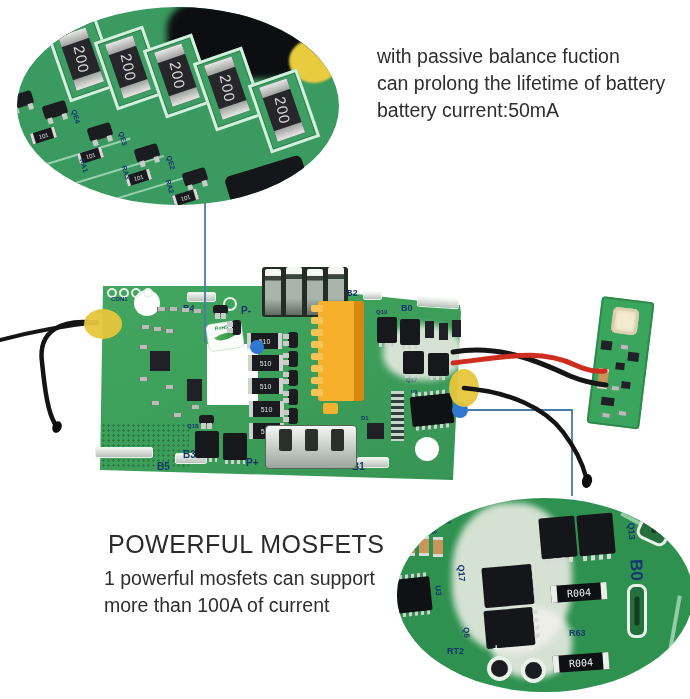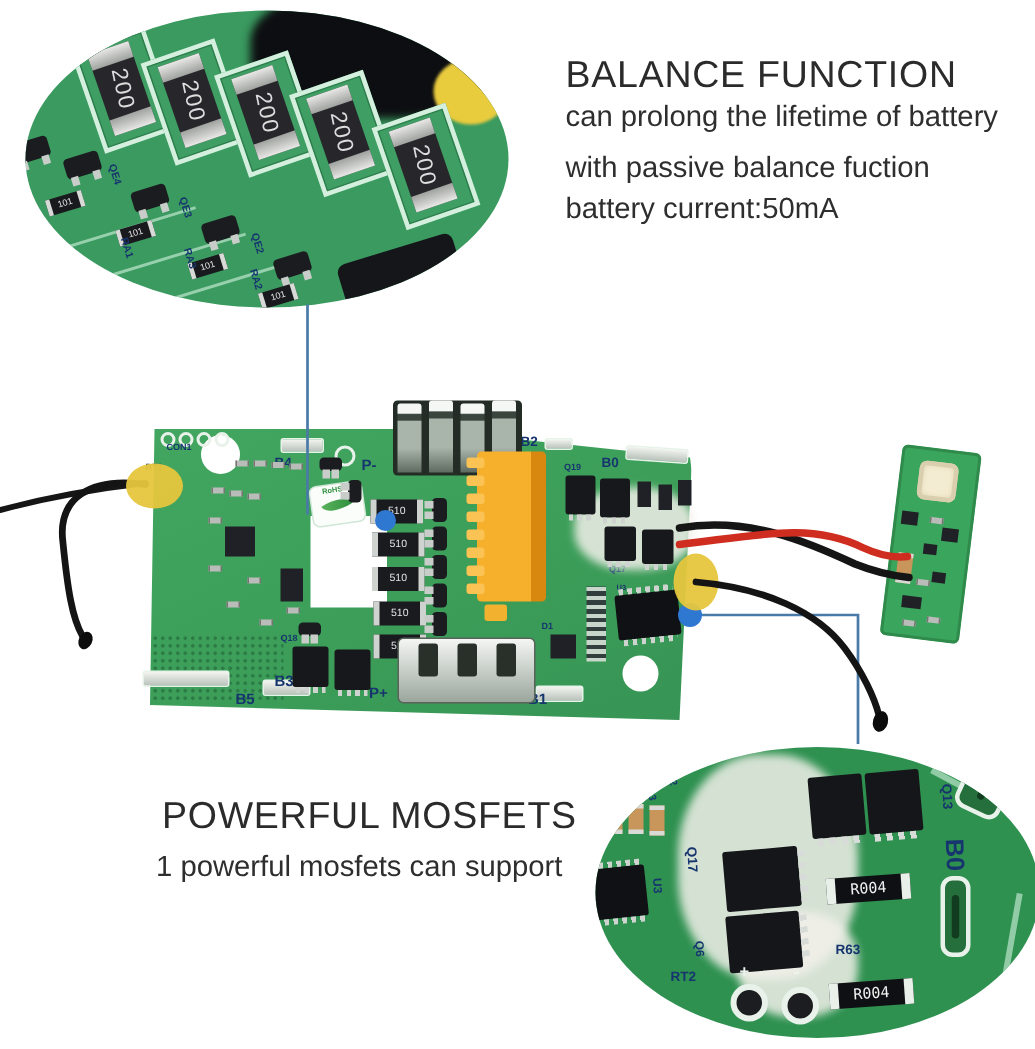--- a/index.html
+++ b/index.html
@@ -165,23 +165,22 @@
 
     <span class="lbl" style="left:52px;top:106px;transform:rotate(73deg);">QE4</span>
     <span class="lbl" style="left:99px;top:128px;transform:rotate(73deg);">QE3</span>
     <span class="lbl" style="left:147px;top:152px;transform:rotate(73deg);">QE2</span>
     <span class="lbl" style="left:60px;top:155px;transform:rotate(73deg);">RA1</span>
     <span class="lbl" style="left:102px;top:162px;transform:rotate(73deg);">RA3</span>
     <span class="lbl" style="left:146px;top:176px;transform:rotate(73deg);">RA2</span>
   </div>
 
   <div class="abs" style="left:377px;top:36px;">
-    <div class="callout-title">BALANCE FUNCTION</div>
+    <div class="callout-line" style="margin-top:7px;">with passive balance fuction</div>
     <div class="callout-line">can prolong the lifetime of battery</div>
-    <div class="callout-line" style="margin-top:7px;">with passive balance fuction</div>
     <div class="callout-line">battery current:50mA</div>
   </div>
 
   <div class="abs mainboard">
     <div class="board-shape"></div>
     <div class="dotgrid" style="left:6px;top:158px;width:88px;height:44px;"></div>
 
     <div class="hole" style="left:39px;top:25px;width:26px;height:26px;"></div>
     <div class="hole" style="left:320px;top:172px;width:24px;height:24px;"></div>
     <div class="cutout" style="left:112px;top:79px;width:51px;height:61px;"></div>
@@ -195,21 +194,21 @@
     <div class="padstrip" style="left:268px;top:27px;width:17px;height:6px;"></div>
     <div class="padstrip" style="left:322px;top:33px;width:40px;height:8px;transform:rotate(4deg);"></div>
     <div class="padstrip" style="left:0px;top:182px;width:56px;height:9px;"></div>
     <div class="padstrip" style="left:80px;top:188px;width:30px;height:9px;"></div>
     <div class="padstrip" style="left:262px;top:192px;width:30px;height:9px;"></div>
 
     <span class="lbl" style="left:16px;top:31px;font-size:6px;">CON1</span>
     <span class="lbl" style="left:2px;top:44px;font-size:6px;">RT1</span>
     <span class="lbl" style="left:88px;top:38px;font-size:9px;">B4</span>
     <span class="lbl" style="left:146px;top:40px;font-size:10px;">P-</span>
-    <span class="lbl" style="left:252px;top:24px;font-size:9px;">B2</span>
+    <span class="lbl" style="left:252px;top:24px;font-size:9px;font-family:Liberation Mono, monospace;">B2</span>
     <span class="lbl" style="left:281px;top:44px;font-size:6px;">Q19</span>
     <span class="lbl" style="left:306px;top:38px;font-size:9px;">B0</span>
     <span class="lbl" style="left:311px;top:112px;font-size:6px;">Q17</span>
     <span class="lbl" style="left:266px;top:150px;font-size:6px;">D1</span>
     <span class="lbl" style="left:92px;top:158px;font-size:6px;">Q18</span>
     <span class="lbl" style="left:88px;top:184px;font-size:10px;">B3</span>
     <span class="lbl" style="left:62px;top:196px;font-size:10px;">B5</span>
     <span class="lbl" style="left:151px;top:192px;font-size:10px;">P+</span>
     <span class="lbl" style="left:257px;top:196px;font-size:10px;">B1</span>
     <span class="lbl" style="left:316px;top:124px;font-size:5px;">U3</span>
@@ -315,20 +314,21 @@
       <div class="smd" style="left:24px;top:46px;"></div>
         <div class="smd" style="left:20px;top:88px;"></div>
       <div class="smd" style="left:30px;top:112px;"></div>
         <div class="smd" style="left:14px;top:116px;"></div>
     </div>
   </div>
 
   <div class="abs" style="left:104px;top:530px;">
     <div class="callout-title" style="margin-left:4px;">POWERFUL MOSFETS</div>
     <div class="callout-line" style="margin-top:6px;">1 powerful mosfets can support</div>
+    <div class="callout-line">more than 100A of current</div>
   </div>
 
   <div class="abs hero hero-mosfets">
     <div class="flux" style="left:55px;top:5px;width:120px;height:150px;"></div>
     <div class="flux" style="left:95px;top:110px;width:80px;height:70px;"></div>
     <div class="trace" style="left:220px;top:30px;width:70px;height:4px;transform:rotate(28deg);"></div>
     <div class="trace" style="left:230px;top:140px;width:90px;height:4px;transform:rotate(-80deg);"></div>
 
     <div class="bigfet" style="left:143px;top:19px;width:36px;height:41px;"></div>
     <div class="bigfet" style="left:181px;top:16px;width:36px;height:41px;"></div>
@@ -340,21 +340,21 @@
     <span class="lbl" style="left:64px;top:130px;font-size:8px;transform:rotate(87deg);">Q6</span>
 
     <span class="lbl" style="left:228px;top:62px;font-size:17px;transform:rotate(88deg);">B0</span>
 
     <div class="r004" style="left:154px;top:86px;">
       <span class="val">R004</span>
       </div>
     <div class="r004" style="left:156px;top:156px;">
       <span class="val">R004</span>
       </div>
-    <span class="lbl" style="left:160px;top:130px;font-size:9px;text-align:right;">R63</span>
+    <span class="lbl" style="left:172px;top:130px;font-size:9px;text-align:right;">R63</span>
 
     <span class="lbl" style="left:44px;top:16px;font-size:7px;transform:rotate(80deg);">R22</span>
     <span class="lbl" style="left:30px;top:26px;font-size:7px;transform:rotate(80deg);">C33</span>
     <div class="tanc" style="left:8px;top:38px;"></div>
     <div class="tanc" style="left:22px;top:38px;"></div>
     <div class="tanc" style="left:36px;top:39px;"></div>
     <div class="soic" style="left:-4px;top:80px;width:38px;height:34px;"></div>
     <span class="lbl" style="left:36px;top:88px;font-size:8px;transform:rotate(87deg);">U3</span>
     <span class="lbl" style="left:50px;top:148px;font-size:9px;">RT2</span>
 

